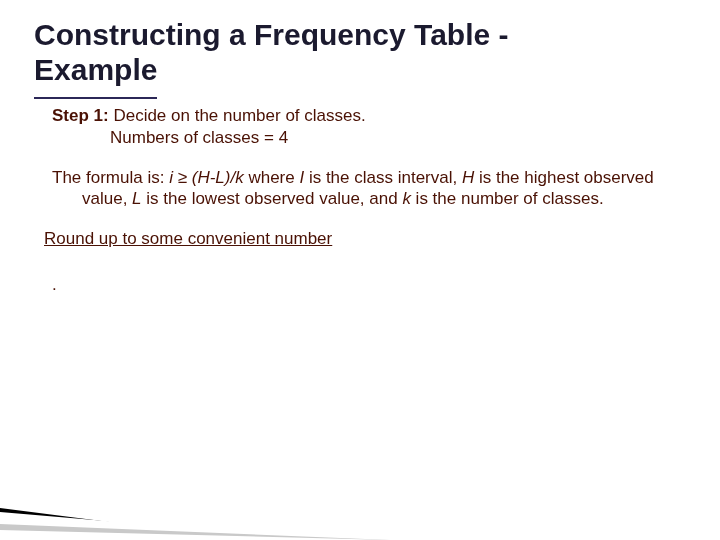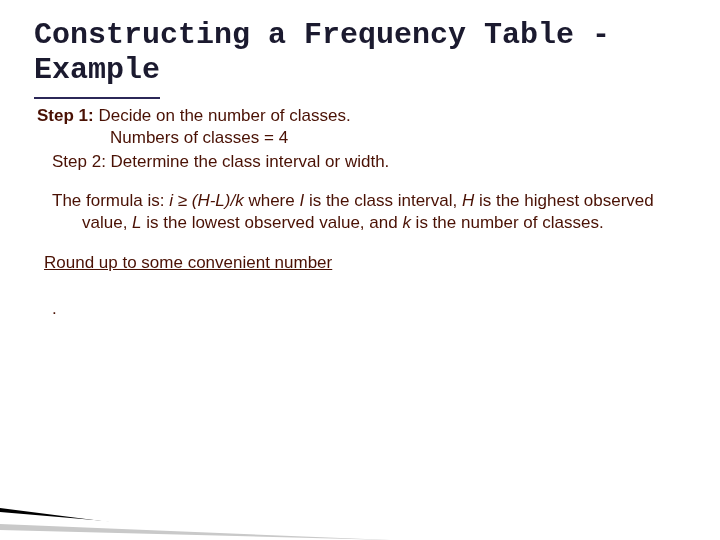--- a/index.html
+++ b/index.html
@@ -14,40 +14,40 @@
     position: relative;
   }
   .slide {
     position: relative;
     width: 720px;
     height: 540px;
     box-sizing: border-box;
     padding: 18px 34px 0 34px;
   }
   .title {
-    font-family: Liberation Mono, monospace;
+    font-family: Liberation Sans, sans-serif;
     font-size: 30px;
     font-weight: 700;
     color: #1b1a2f;
     line-height: 1.15;
     margin: 0 0 4px 0;
   }
   .title-underline {
     border-bottom: 2px solid #2b2757;
     display: block;
     padding-bottom: 10px;
     width: max-content;
   }
   .body {
     margin-top: 6px;
     font-size: 17px;
     line-height: 1.28;
     color: #4a1104;
   }
-  .step1-line1 { margin-left: 3px; }
+  .step1-line1 { margin-left: 18px; }
   .step1-line2 { margin-left: 76px; }
   .step2       { margin-left: 18px; margin-top: 2px; }
   .para        { margin-left: 18px; margin-top: 18px; }
   .indent-rest { padding-left: 30px; text-indent: -30px; }
   .eq          { margin-top: 18px; text-align: center; }
   .round       { margin-left: 10px; margin-top: 18px; text-decoration: underline; }
   .dot         { margin-left: 18px; margin-top: 24px; }
   .bold { font-weight: 700; }
   .ital { font-style: italic; }
 
@@ -70,21 +70,20 @@
     <span class="title-underline">Example</span>
   </h1>
 
   <div class="body">
 
     <div class="step1-line1">
       <span class="bold">Step 1:</span><span> Decide on the number of classes.</span>
     </div>
     <div class="step1-line2">Numbers of classes  = 4</div>
 
-    <div class="step2">Step 2: Determine the class interval or width.</div>
 
     <div class="para">
       <div class="indent-rest">
         <span>The formula is: </span><span class="ital">i </span><span class="ital">≥</span><span class="ital"> (H-L)/k</span><span> where </span><span class="ital">I</span><span> is the class interval, </span><span class="ital">H</span><span> is the highest observed value, </span><span class="ital">L</span><span> is the lowest observed value, and </span><span class="ital">k</span><span> is the number of classes.</span>
       </div>
     </div>
 
 
     <div class="round">Round up to some convenient number</div>
 

